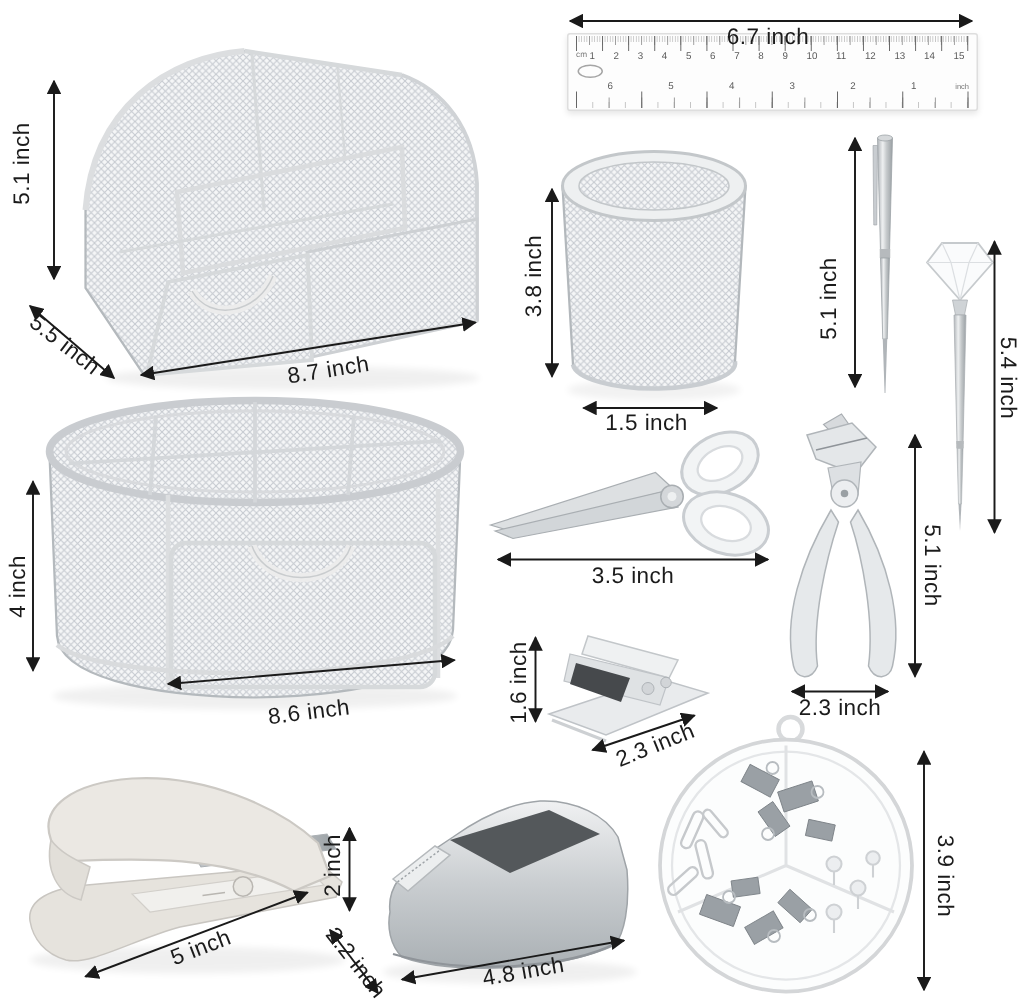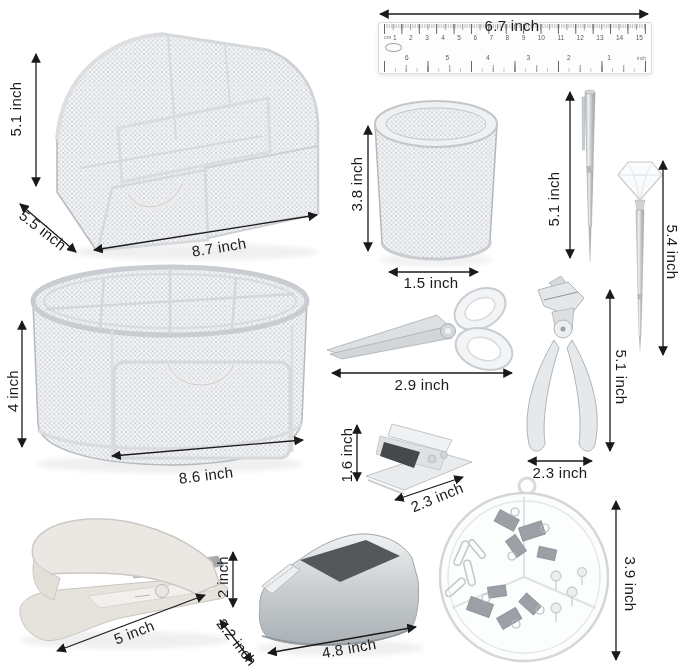--- a/index.html
+++ b/index.html
@@ -282,21 +282,21 @@
 <div class="ml" style="left:15px;top:109px;transform:translate(-50%,-50%) rotate(-90deg);">5.1 inch</div>
 <div class="ml" style="left:43px;top:230px;transform:translate(-50%,-50%) rotate(38deg);">5.5 inch</div>
 <div class="ml" style="left:219px;top:247px;transform:translate(-50%,-50%) rotate(-9deg);">8.7 inch</div>
 <div class="ml" style="left:512px;top:25px;">6.7 inch</div>
 <div class="ml" style="left:356px;top:184px;transform:translate(-50%,-50%) rotate(-90deg);">3.8 inch</div>
 <div class="ml" style="left:431px;top:282px;">1.5 inch</div>
 <div class="ml" style="left:553px;top:199px;transform:translate(-50%,-50%) rotate(-90deg);">5.1 inch</div>
 <div class="ml" style="left:672px;top:252px;transform:translate(-50%,-50%) rotate(90deg);">5.4 inch</div>
 <div class="ml" style="left:12px;top:391px;transform:translate(-50%,-50%) rotate(-90deg);">4 inch</div>
 <div class="ml" style="left:206px;top:475px;transform:translate(-50%,-50%) rotate(-7deg);">8.6 inch</div>
-<div class="ml" style="left:422px;top:384px;">2.9 inch</div>
+<div class="ml" style="left:422px;top:384px;">3.5 inch</div>
 <div class="ml" style="left:621px;top:377px;transform:translate(-50%,-50%) rotate(90deg);">5.1 inch</div>
 <div class="ml" style="left:560px;top:472px;">2.3 inch</div>
 <div class="ml" style="left:346px;top:455px;transform:translate(-50%,-50%) rotate(-90deg);">1.6 inch</div>
 <div class="ml" style="left:437px;top:497px;transform:translate(-50%,-50%) rotate(-22deg);">2.3 inch</div>
 <div class="ml" style="left:134px;top:632px;transform:translate(-50%,-50%) rotate(-21deg);">5 inch</div>
 <div class="ml" style="left:222px;top:577px;transform:translate(-50%,-50%) rotate(-90deg);">2 inch</div>
 <div class="ml" style="left:237px;top:642px;transform:translate(-50%,-50%) rotate(52deg);">2.2 inch</div>
 <div class="ml" style="left:349px;top:648px;transform:translate(-50%,-50%) rotate(-10deg);">4.8 inch</div>
 <div class="ml" style="left:630px;top:584px;transform:translate(-50%,-50%) rotate(90deg);">3.9 inch</div>
 

